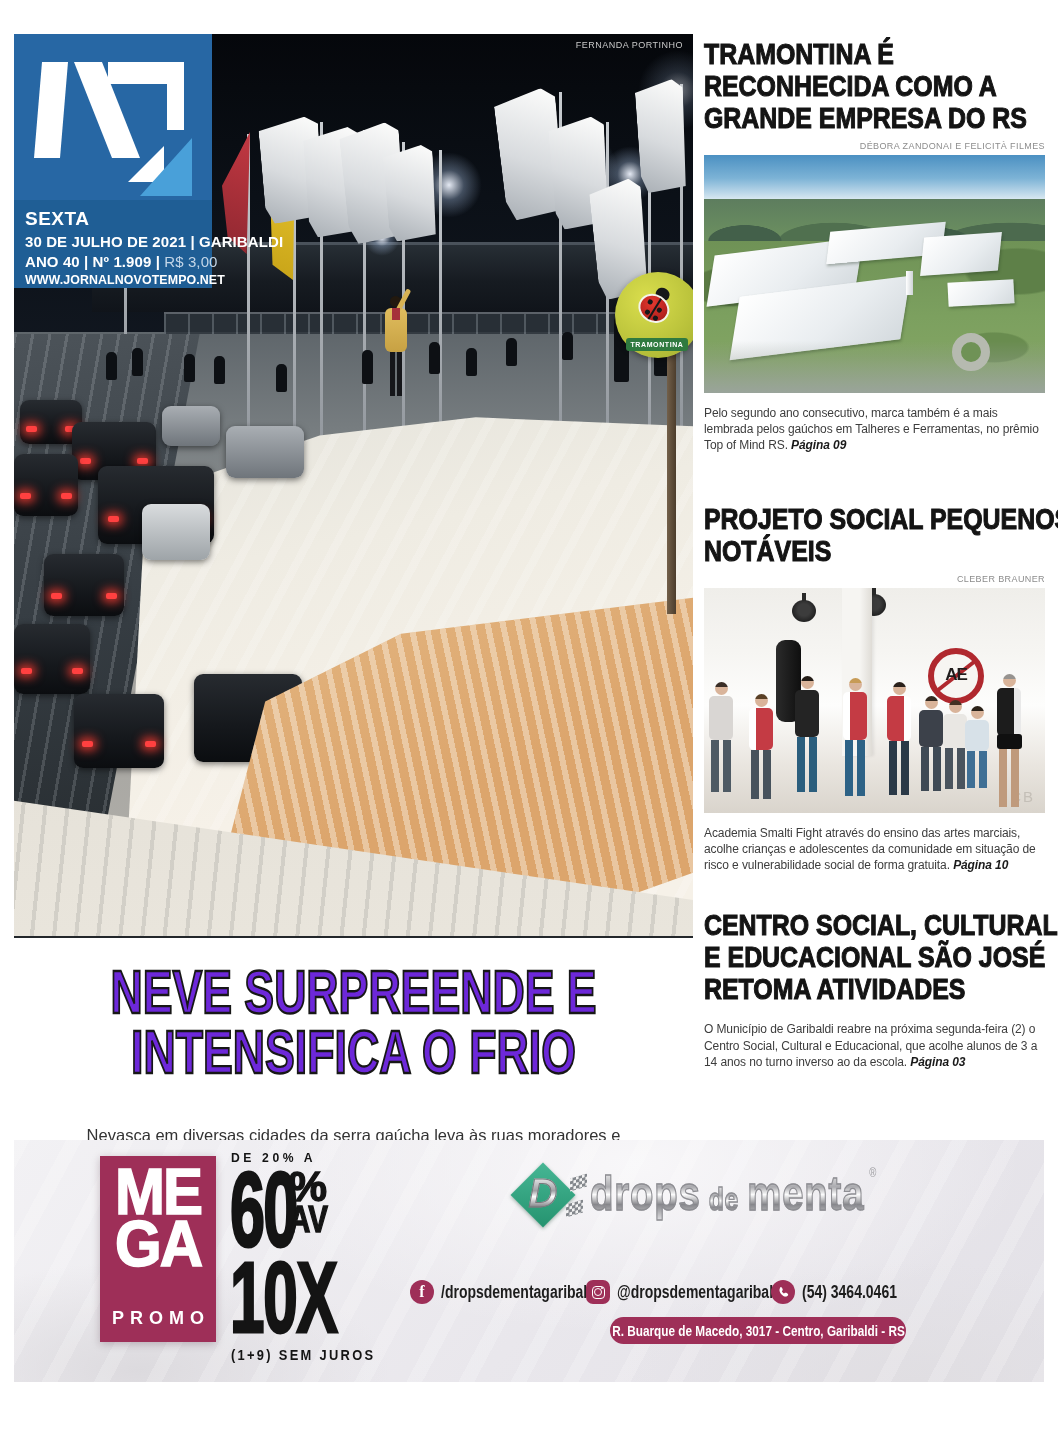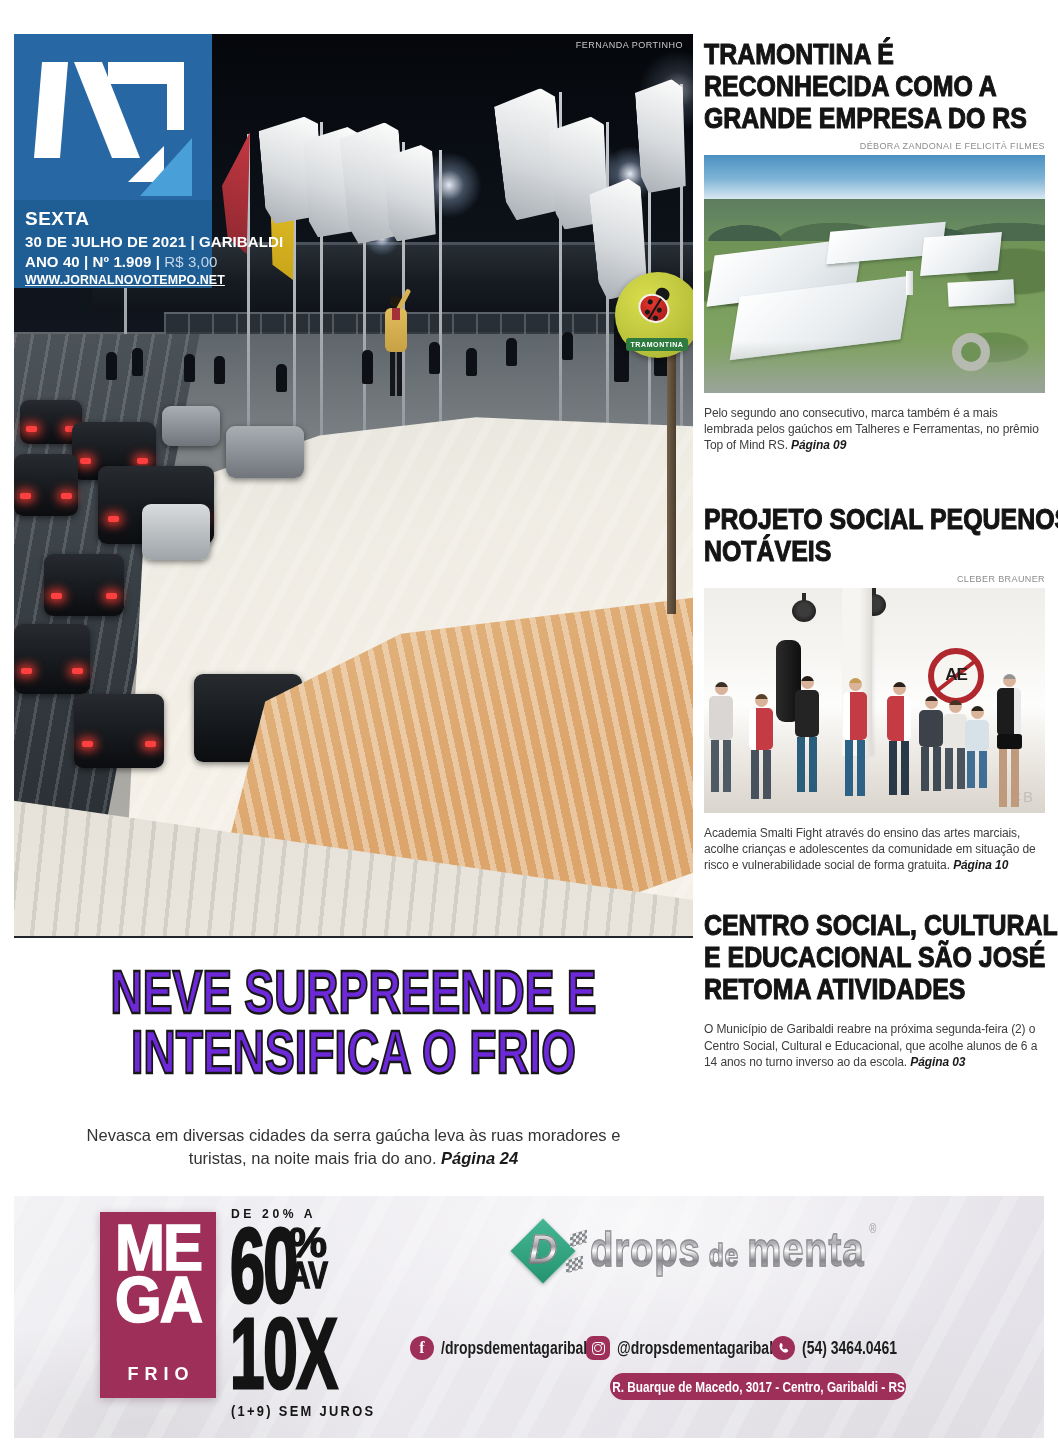--- a/index.html
+++ b/index.html
@@ -74,21 +74,21 @@
   .sign-post { position:absolute; left:653px; top:320px; width:9px; height:260px; z-index:13;
     background:linear-gradient(90deg,#73604a,#4c3d2c); }
 
   
   .masthead { position:absolute; left:0; top:0; width:198px; z-index:50; }
   .logo-box { width:198px; height:166px; background:#2767a4; position:relative; }
   .date-strip { width:198px; height:88px; background:#1f5e95; color:#fff; padding:8px 0 0 11px; }
   .day { font-size:19px; font-weight:bold; letter-spacing:.5px; margin-bottom:3px; }
   .mline { font-size:15px; font-weight:bold; letter-spacing:.1px; margin-bottom:3px; white-space:nowrap; }
   .price { color:#c3d6e8; font-weight:normal; }
-  .site { font-size:12.4px;text-decoration:underline; }
+  .site { font-size:12.4px; }
 
   
   .right-col { position:absolute; left:704px; top:38px; width:341px; }
   h2.rh { font-size:30px; line-height:32px; color:#141414; -webkit-text-stroke:1.1px #141414; font-weight:bold; }
   .hl { display:block; white-space:nowrap; transform:scaleX(.83); transform-origin:left; }
   .credit { text-align:right; font-size:9px; color:#8c8c8c; letter-spacing:.4px; margin:7px 0 4px; }
   .photo { position:relative; width:341px; overflow:hidden; }
   .body { font-size:12px; line-height:1.34; color:#3d3d3d; margin:12px 0 0; letter-spacing:-.1px; }
   .pref { font-weight:bold; font-style:italic; color:#1a1a1a; }
   .mt2 { margin-top:50px; } .mt3 { margin-top:36px; }
@@ -137,21 +137,21 @@
   .coach .shorts { width:25px; height:15px; margin:-2px auto 0; background:#101010; border-radius:3px; }
   .g-mark { position:absolute; right:10px; bottom:8px; font-size:15px; color:#c4bfb7; letter-spacing:2px; }
 
   
   .lead { position:absolute; left:14px; top:962px; width:679px; text-align:center; }
   h1.lead-h { font-size:62px; line-height:60px; color:#6d28d9; -webkit-text-stroke:2.4px #171717; font-weight:bold; }
   .ll { display:block; white-space:nowrap; transform:scaleX(.72); transform-origin:center; }
   .deck { margin:42px auto 0; width:540px; font-size:16.5px; line-height:1.4; color:#333; }
 
   
-  .ad { position:absolute; left:14px; top:1196px; width:1030px; height:242px; overflow:hidden;
+  .ad { position:absolute; left:14px; top:1140px; width:1030px; height:242px; overflow:hidden;
     background:radial-gradient(420px 180px at 12% 95%, #dcdade 0%, transparent 60%),
                radial-gradient(500px 200px at 88% 100%, #e0dee2 0%, transparent 60%),
                radial-gradient(600px 260px at 60% 10%, #f8f7f9 0%, transparent 65%),
                linear-gradient(135deg,#f2f1f4 0%,#e9e7ec 55%,#e3e1e7 100%); }
   .ad::before { content:""; position:absolute; inset:0;
     background:repeating-linear-gradient(118deg, rgba(255,255,255,.5) 0 14px, transparent 14px 46px); opacity:.4; }
   .mega-box { position:absolute; left:86px; top:16px; width:116px; height:186px; background:#9e2f58;
     color:#fff; display:flex; flex-direction:column; align-items:center; padding-top:10px; box-shadow:0 2px 8px rgba(60,20,40,.25); }
   .mega-line { font-size:60px; font-weight:bold; line-height:.86; letter-spacing:-2px; -webkit-text-stroke:1.5px #fff; transform:scaleY(1.08); }
   .mega-promo { margin-top:auto; margin-bottom:13px; font-size:18px; font-weight:bold; letter-spacing:6px; padding-left:6px; }
@@ -417,38 +417,38 @@
       </div>
       <p class="body"><span>Academia Smalti Fight através do ensino das artes marciais, acolhe crianças e adolescentes da comunidade em situação de risco e vulnerabilidade social de forma gratuita.</span> <span class="pref">Página 10</span></p>
     </article>
 
     <article class="story">
       <h2 class="rh mt3">
         <span class="hl">CENTRO SOCIAL, CULTURAL</span>
         <span class="hl">E EDUCACIONAL SÃO JOSÉ</span>
         <span class="hl">RETOMA ATIVIDADES</span>
       </h2>
-      <p class="body" style="margin-top:16px;"><span>O Município de Garibaldi reabre na próxima segunda-feira (2) o Centro Social, Cultural e Educacional, que acolhe alunos de 6 a 14 anos no turno inverso ao da escola.</span> <span class="pref">Página 03</span></p>
+      <p class="body" style="margin-top:16px;"><span>O Município de Garibaldi reabre na próxima segunda-feira (2) o Centro Social, Cultural e Educacional, que acolhe alunos de 3 a 14 anos no turno inverso ao da escola.</span> <span class="pref">Página 03</span></p>
     </article>
   </aside>
 
   <section class="lead">
     <h1 class="lead-h">
       <span class="ll">NEVE SURPREENDE E</span>
       <span class="ll">INTENSIFICA O FRIO</span>
     </h1>
     <p class="deck"><span>Nevasca em diversas cidades da serra gaúcha leva às ruas moradores e turistas, na noite mais fria do ano.</span> <span class="pref">Página 24</span></p>
   </section>
 
   <footer class="ad">
 
     <div class="mega-box">
       <div class="mega-line">ME</div>
       <div class="mega-line">GA</div>
-      <div class="mega-promo">FRIO</div>
+      <div class="mega-promo">PROMO</div>
     </div>
 
     <div class="offer">
       <div class="offer-prefix">DE 20% A</div>
       <div class="row60">
         <div class="big60">60</div>
         <div class="pct-col">
           <div class="pct">%</div>
           <div class="av">AV</div>
         </div>

